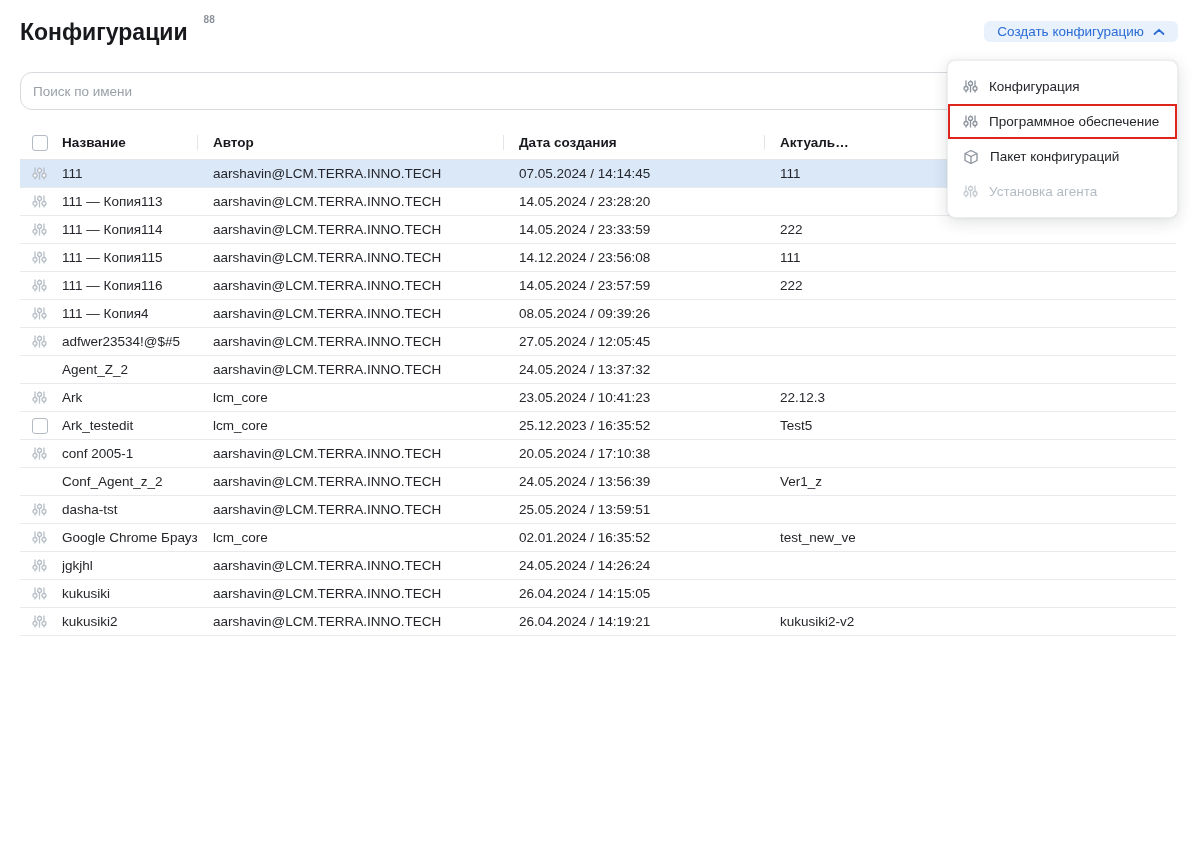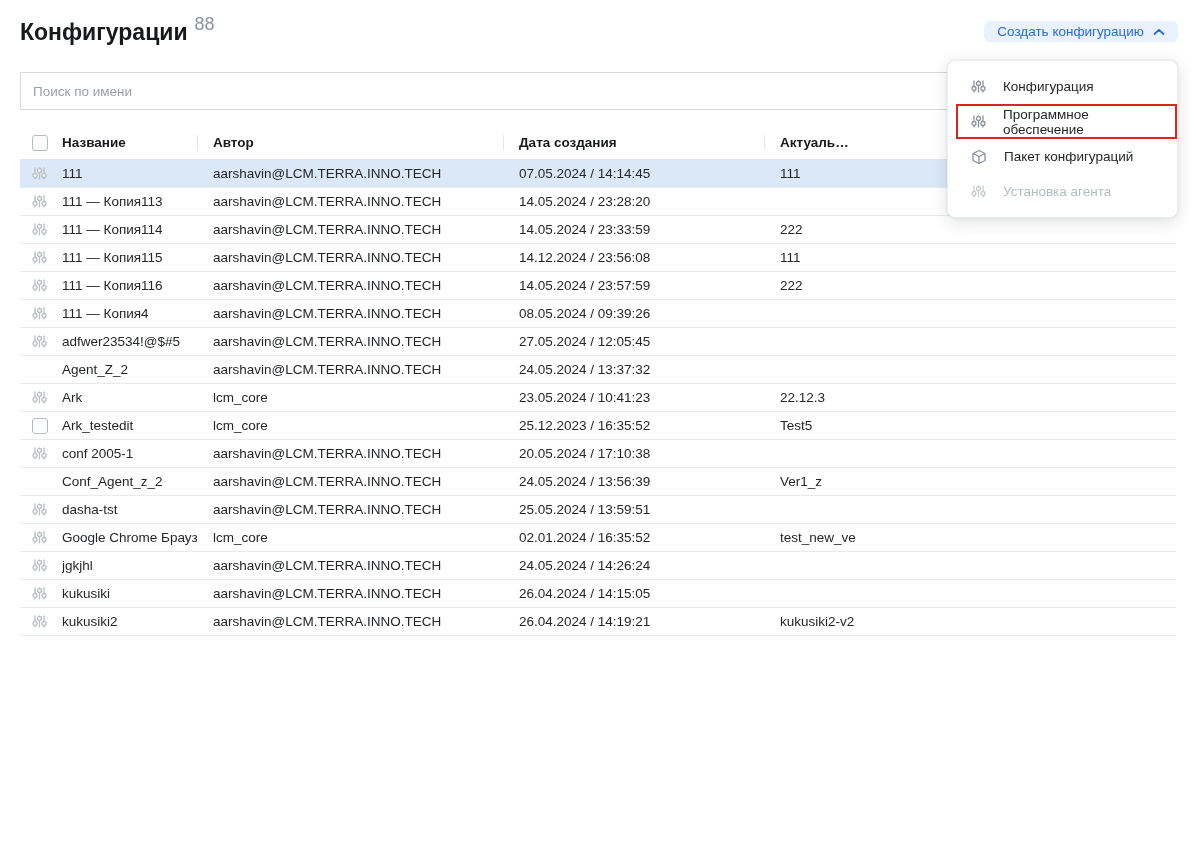--- a/index.html
+++ b/index.html
@@ -6,51 +6,51 @@
   html,body { margin:0; padding:0; }
   body {
     width:1196px; height:849px; position:relative; overflow:hidden;
     background:#ffffff; font-family:"Liberation Sans", sans-serif; color:#24262b;
   }
 
   
   .page-header { padding:18px 20px 0 20px; }
   .title-line { display:flex; align-items:flex-start; }
   .page-title { font-size:23px; font-weight:700; color:#17191d; line-height:28px; }
-  .page-count { font-size:18px; font-weight:400; color:#8d939c; margin-left:7px; position:relative; top:-4px; }
+  .page-count { font-size:10px; font-weight:700; color:#8d939c; margin-left:16px; position:relative; top:-4px; }
 
   
   .create-btn {
     position:absolute; top:21px; right:18px; height:21px;
     display:flex; align-items:center; gap:9px; padding:0 13px;
     background:#e9f1fc; border:none; border-radius:6px;
     color:#2a6cd4; font-size:13.5px; font-family:inherit; cursor:pointer; z-index:11;
   }
   .create-btn svg { display:block; }
 
   
   .dropdown {
     position:absolute; top:60px; right:18px; width:231px;
     background:#ffffff; border:1px solid #eceef1; border-radius:8px;
     box-shadow:0 4px 16px rgba(31,35,41,.14), 0 0 2px rgba(31,35,41,.12);
     padding:8px 0; z-index:10;
   }
   .menu-item {
-    display:flex; align-items:center; gap:17px; height:35px; padding:0 15px;
-    font-size:13.5px; color:#24262b; cursor:pointer;margin-left:8px;
+    display:flex; align-items:center; gap:11px; height:35px; padding:0 15px;
+    font-size:13.5px; color:#24262b; cursor:pointer;
   }
   .menu-item .mi-icon { display:flex; color:#8b929c; }
   .menu-item.highlighted { box-shadow:inset 0 0 0 2px #df241c; }
   .menu-item.disabled { color:#b5bbc3; cursor:default; }
   .menu-item.disabled .mi-icon { color:#c6cbd2; }
 
   
   .search-wrap { margin:26px 20px 0 20px; }
   .search-input {
-    width:100%; height:38px; border:1px solid #d6dade; border-radius:0;
+    width:100%; height:38px; border:1px solid #d6dade; border-radius:12px;
     padding:0 12px; font-size:13.5px; font-family:inherit; color:#24262b; outline:none;
   }
   .search-input::placeholder { color:#9aa0a8; }
 
   
   .table { margin:16px 20px 0 20px; }
   .grid-row {
     display:grid; grid-template-columns:42px 135px 306px 261px 91px 1fr;
     align-items:center;
   }

